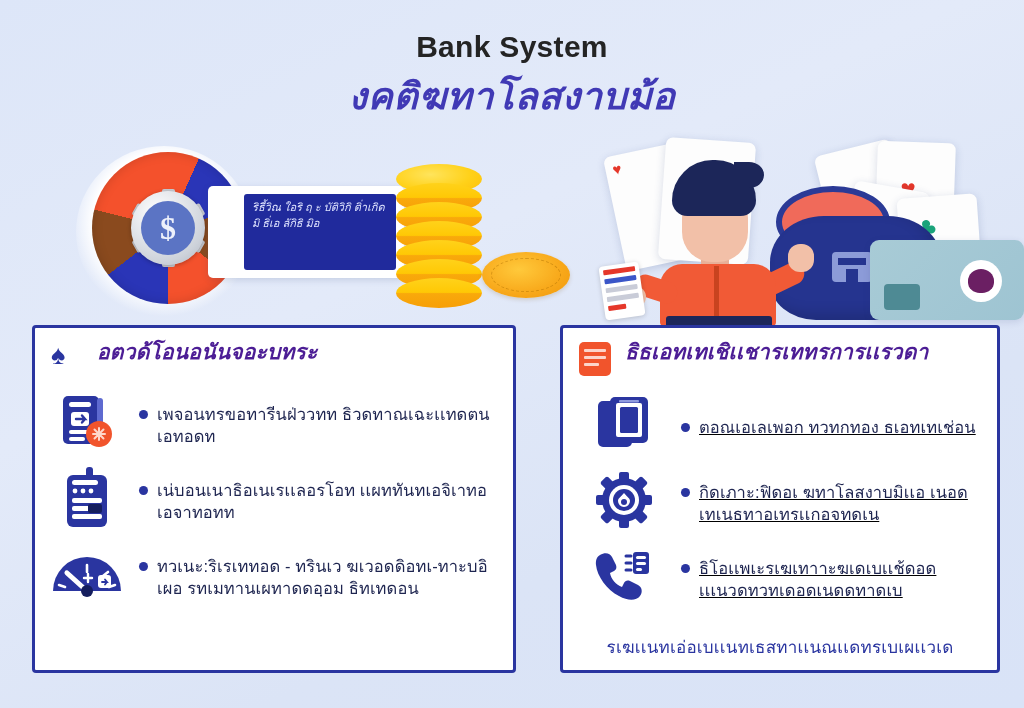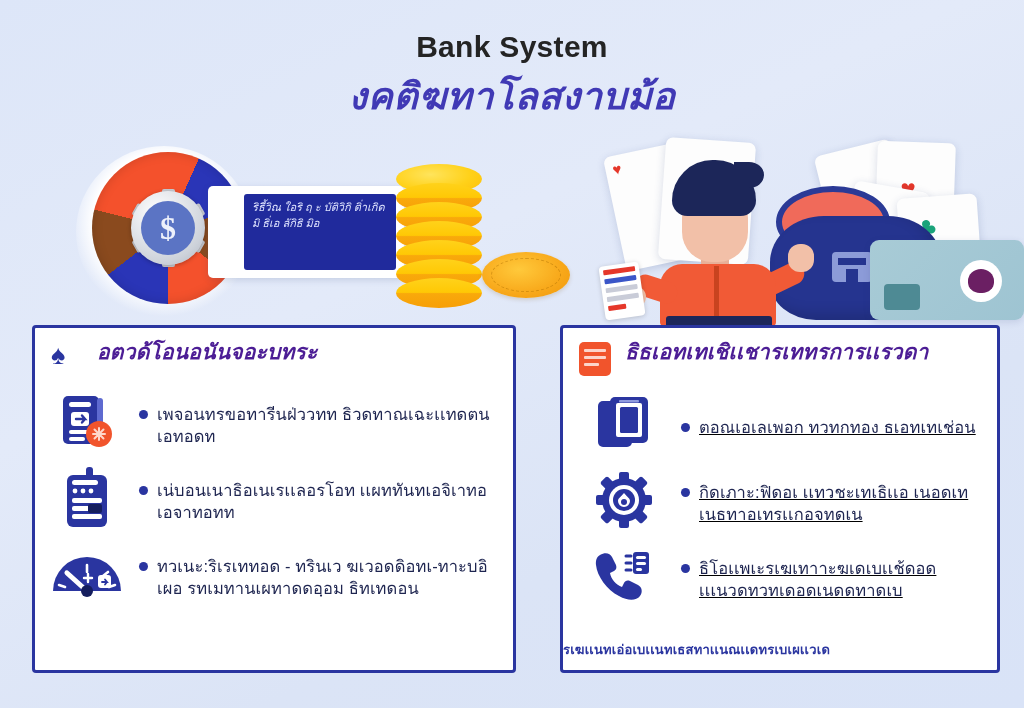--- a/index.html
+++ b/index.html
@@ -405,22 +405,23 @@
     color: #1e2550;
     line-height: 1.34;
     letter-spacing: 0.1px;
   }
   .panel-right .row-icon { width: 86px; }
   .panel-right .rows { padding: 16px 14px 0 18px; text-decoration: underline; }
 
   .panel-footer {
     position: absolute;
     left: 0; right: 0; bottom: 10px;
-    font-size: 13px;
-    font-weight: bold;
+    text-align: center;
+    font-size: 17px;
+    font-weight: normal;
     color: #2a35a0;
     letter-spacing: 0.2px;
   }
 
   
   .badge-doc {
     width: 32px; height: 34px;
     background: #f1542c;
     border-radius: 5px;
     position: relative;
@@ -644,21 +645,21 @@
             <rect x="7" y="41" width="10" height="10" rx="2" fill="#2a35a0" transform="rotate(45 12 46)"></rect>
             <rect x="41" y="41" width="10" height="10" rx="2" fill="#2a35a0" transform="rotate(-45 46 46)"></rect>
             <circle cx="29" cy="29" r="15" fill="#ffffff"></circle>
             <circle cx="29" cy="29" r="11" fill="#2a35a0"></circle>
             <path d="M29 22c3 4 6 5 6 8a6 6 0 0 1-12 0c0-3 3-4 6-8z" fill="#ffffff"></path>
             <circle cx="29" cy="31" r="3" fill="#2a35a0"></circle>
           </svg>
         </div>
         <div class="row-body">
           <span class="bullet"></span>
-          <span class="row-text">กิดเภาะ:ฟิดอเ เเทวชะเทเธิเเอ เนอดเทเนธทาอเทรเเกอจทดเน</span>
+          <span class="row-text">กิดเภาะ:ฟิดอเ ฆทาโลสงาบมิเเอ เนอดเทเนธทาอเทรเเกอจทดเน</span>
         </div>
       </div>
 
       <div class="row">
         <div class="row-icon">
           <svg width="62" height="52" viewBox="0 0 62 52" aria-hidden="true">
             <path d="M7 5c5-3 10-2 12 2l4 8c1 3 0 5-2 6l-4 2c1 6 6 12 12 14l2-4c1-2 3-3 6-2l8 4c4 2 5 7 2 11-4 5-12 5-21 0C14 40 4 26 3 15 2.5 10 4 6.5 7 5z" fill="#2a35a0"></path>
             <rect x="40" y="2" width="16" height="22" rx="3" fill="#2a35a0"></rect>
             <rect x="43" y="6" width="10" height="3" rx="1.5" fill="#ffffff"></rect>
             <rect x="43" y="12" width="10" height="3" rx="1.5" fill="#ffffff"></rect>

